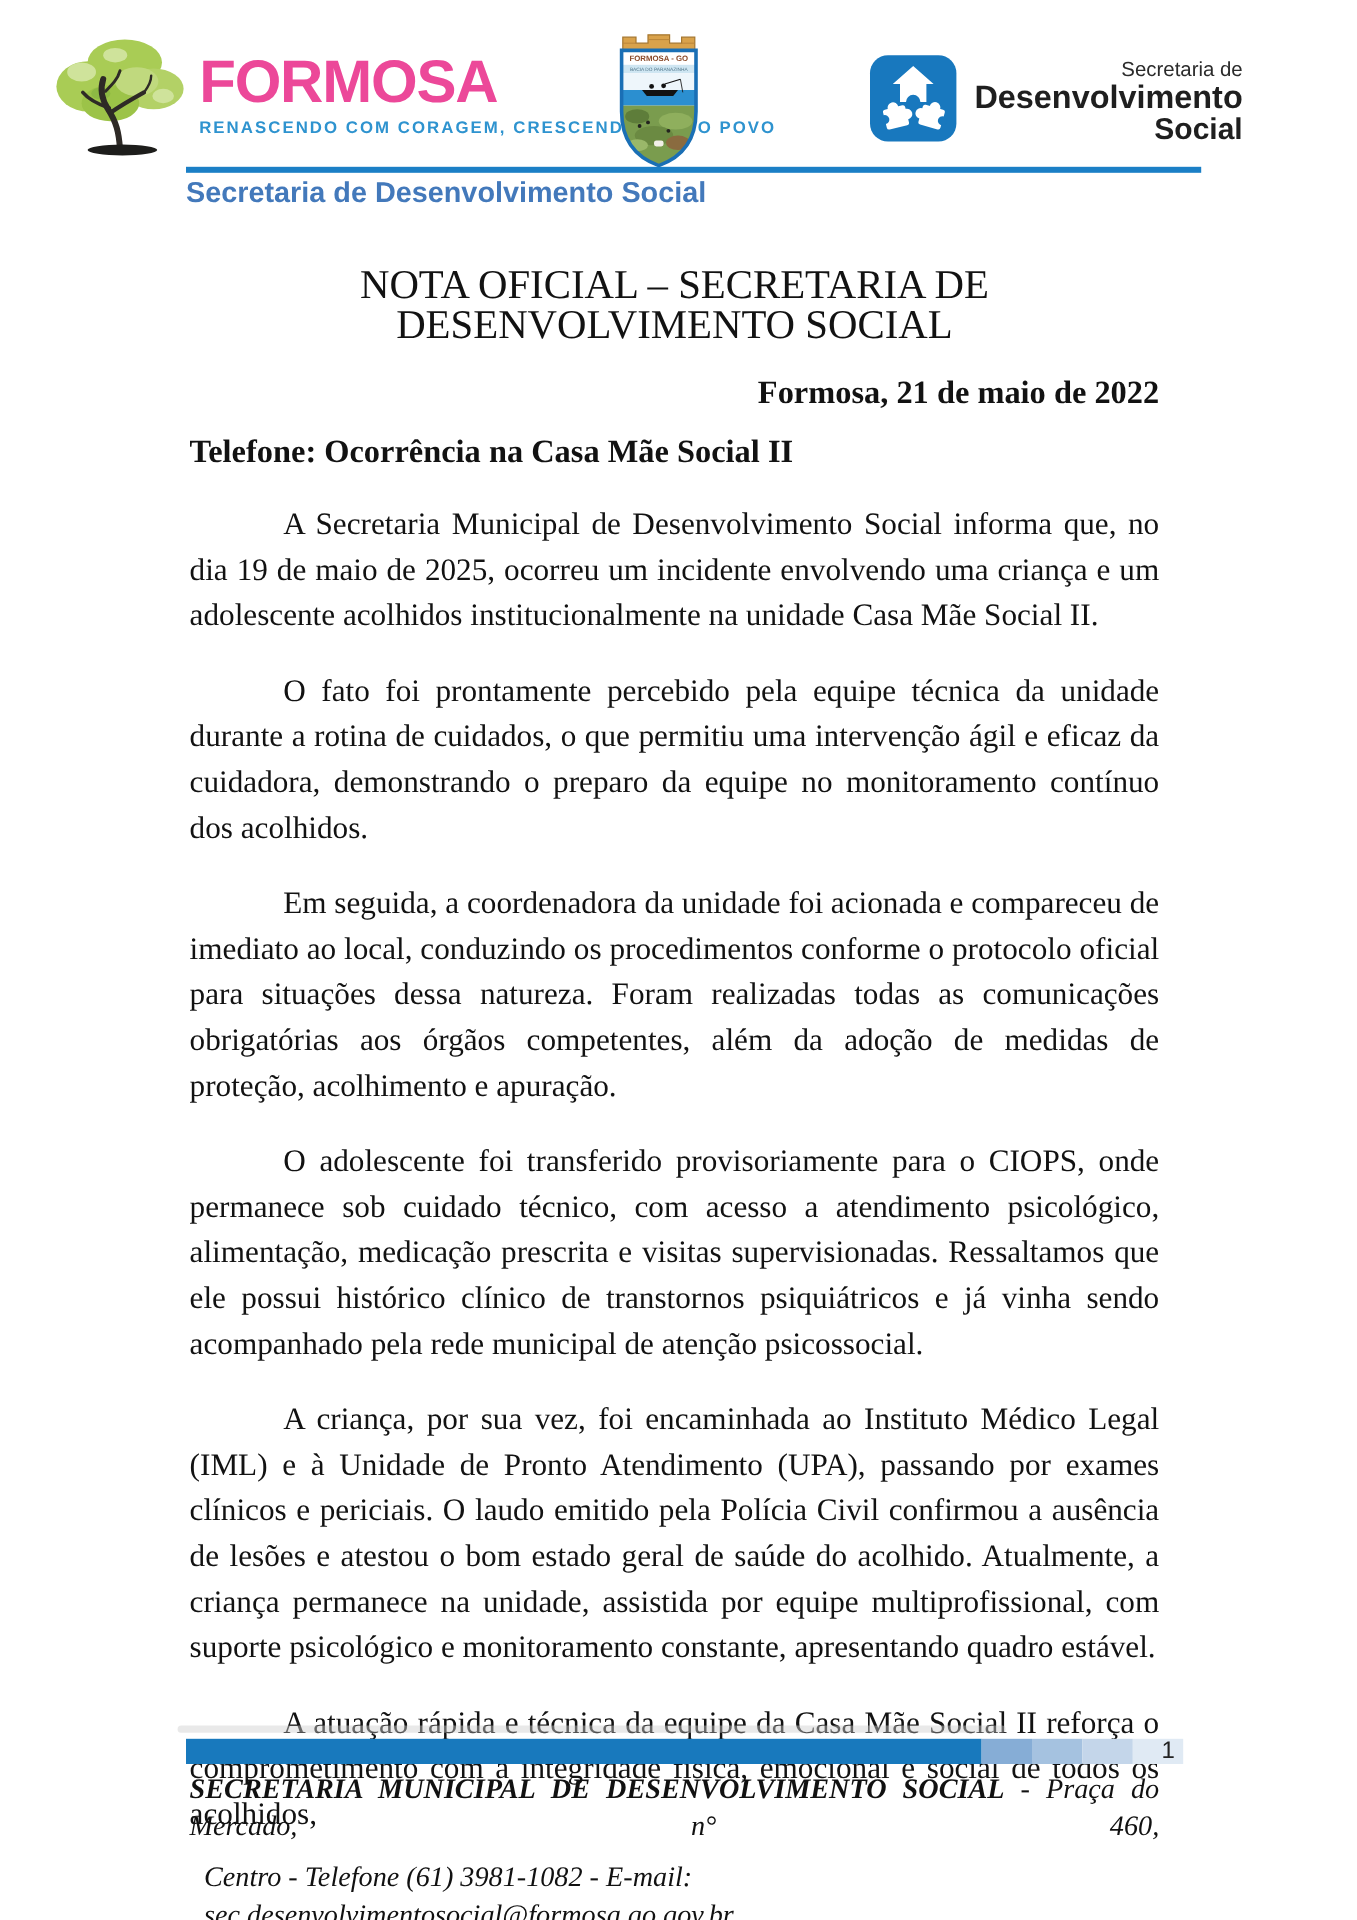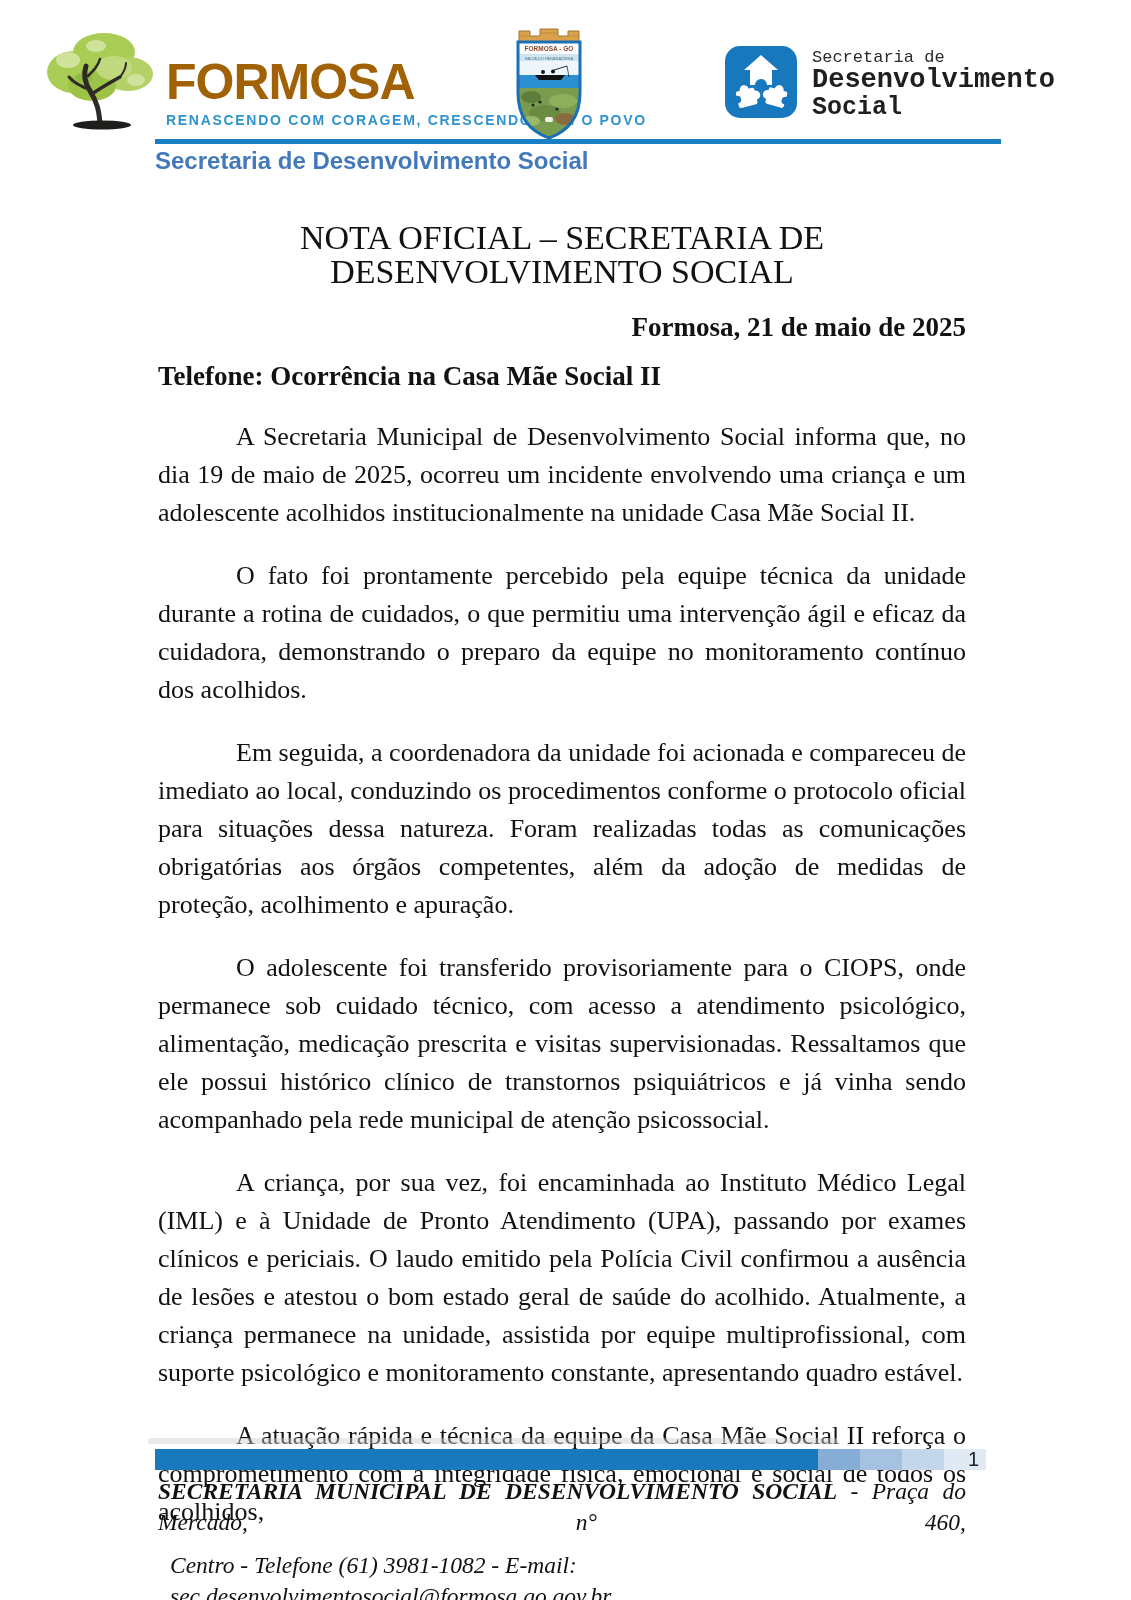--- a/index.html
+++ b/index.html
@@ -9,26 +9,26 @@
     background:#ffffff;
     overflow:hidden;
     font-family:"Liberation Serif", serif;
     color:#111;
   }
 
   
   .lh-tree{position:absolute;left:44px;top:26px;width:114px;height:106px;}
   .lh-left-text{position:absolute;left:166px;top:40px;font-family:"Liberation Sans",sans-serif;}
   .lh-prefeitura{font-size:20px;font-weight:700;letter-spacing:4px;color:#2b8fce;}
-  .lh-formosa{font-size:50px;font-weight:800;letter-spacing:-1px;color:#a16207;line-height:52px;margin-top:16px;}
+  .lh-formosa{font-size:50px;font-weight:800;letter-spacing:-1px;color:#ec4899;line-height:52px;margin-top:2px;}
   .lh-tagline{font-size:14px;font-weight:700;letter-spacing:1.7px;color:#2e93cf;margin-top:4px;}
   .lh-crest{position:absolute;left:507px;top:25px;width:84px;height:118px;}
   .lh-right{position:absolute;left:724px;top:45px;display:flex;align-items:flex-start;}
   .lh-right-icon{width:74px;height:74px;flex:0 0 auto;}
-  .lh-right-text{margin-left:14px;font-family:Liberation Mono, monospace;color:#1f1f1f;padding-top:3px;}
+  .lh-right-text{margin-left:14px;font-family:Liberation Sans, sans-serif;color:#1f1f1f;padding-top:3px;text-align:right;}
   .lh-right-l1{font-size:17px;font-weight:400;color:#2b2b2b;}
   .lh-right-l2{font-size:27px;font-weight:700;line-height:27px;}
   .lh-right-l3{font-size:25px;font-weight:700;line-height:27px;}
   .lh-rule{position:absolute;left:155px;top:139px;width:846px;height:5px;background:#1b7fc6;}
   .lh-subtitle{
     position:absolute;left:155px;top:147px;
     font-family:"Liberation Sans",sans-serif;
     font-size:24px;font-weight:700;color:#4379bb;
   }
 
@@ -171,21 +171,21 @@
       <div class="lh-right-l2">Desenvolvimento</div>
       <div class="lh-right-l3">Social</div>
     </div>
   </div>
 
   <div class="lh-rule"></div>
   <div class="lh-subtitle">Secretaria de Desenvolvimento Social</div>
 
   <main class="doc">
     <h1 class="doc-title">NOTA OFICIAL – SECRETARIA DE DESENVOLVIMENTO SOCIAL</h1>
-    <div class="doc-date">Formosa, 21 de maio de 2025</div>
+    <div class="doc-date">Formosa, 21 de maio de 2022</div>
     <div class="doc-subject">Telefone: Ocorrência na Casa Mãe Social II</div>
     <p class="body-par">A Secretaria Municipal de Desenvolvimento Social informa que, no dia 19 de maio de 2025, ocorreu um incidente envolvendo uma criança e um adolescente acolhidos institucionalmente na unidade Casa Mãe Social II.</p>
     <p class="body-par">O fato foi prontamente percebido pela equipe técnica da unidade durante a rotina de cuidados, o que permitiu uma intervenção ágil e eficaz da cuidadora, demonstrando o preparo da equipe no monitoramento contínuo dos acolhidos.</p>
     <p class="body-par">Em seguida, a coordenadora da unidade foi acionada e compareceu de imediato ao local, conduzindo os procedimentos conforme o protocolo oficial para situações dessa natureza. Foram realizadas todas as comunicações obrigatórias aos órgãos competentes, além da adoção de medidas de proteção, acolhimento e apuração.</p>
     <p class="body-par">O adolescente foi transferido provisoriamente para o CIOPS, onde permanece sob cuidado técnico, com acesso a atendimento psicológico, alimentação, medicação prescrita e visitas supervisionadas. Ressaltamos que ele possui histórico clínico de transtornos psiquiátricos e já vinha sendo acompanhado pela rede municipal de atenção psicossocial.</p>
     <p class="body-par">A criança, por sua vez, foi encaminhada ao Instituto Médico Legal (IML) e à Unidade de Pronto Atendimento (UPA), passando por exames clínicos e periciais. O laudo emitido pela Polícia Civil confirmou a ausência de lesões e atestou o bom estado geral de saúde do acolhido. Atualmente, a criança permanece na unidade, assistida por equipe multiprofissional, com suporte psicológico e monitoramento constante, apresentando quadro estável.</p>
     <p class="body-par">A atuação rápida e técnica da equipe da Casa Mãe Social II reforça o comprometimento com a integridade física, emocional e social de todos os acolhidos,</p>
   </main>
 
   <div class="footer-bar-shadow"></div>

